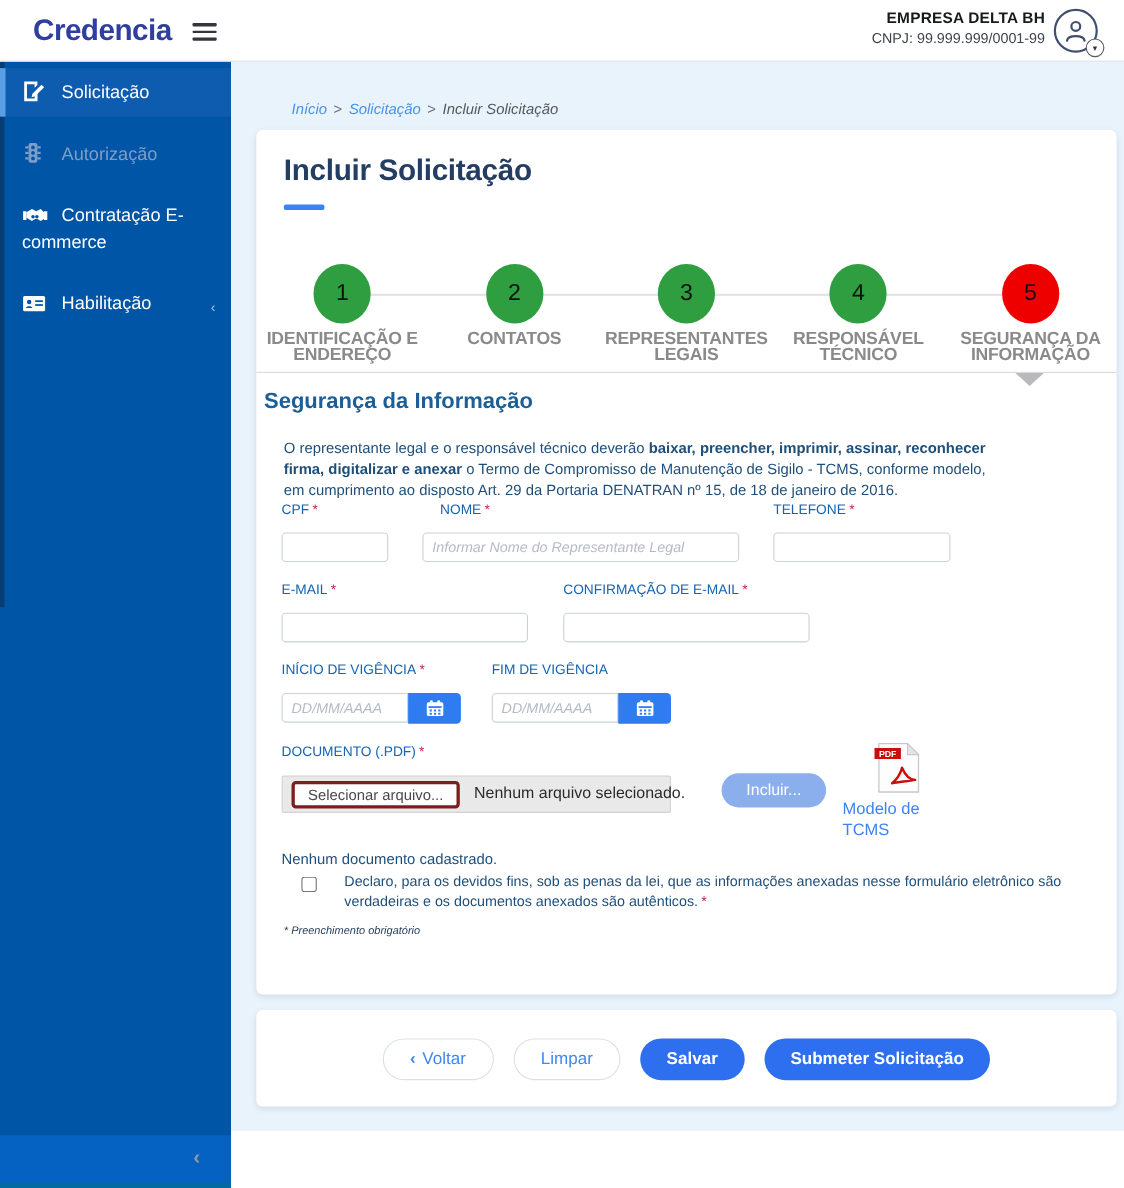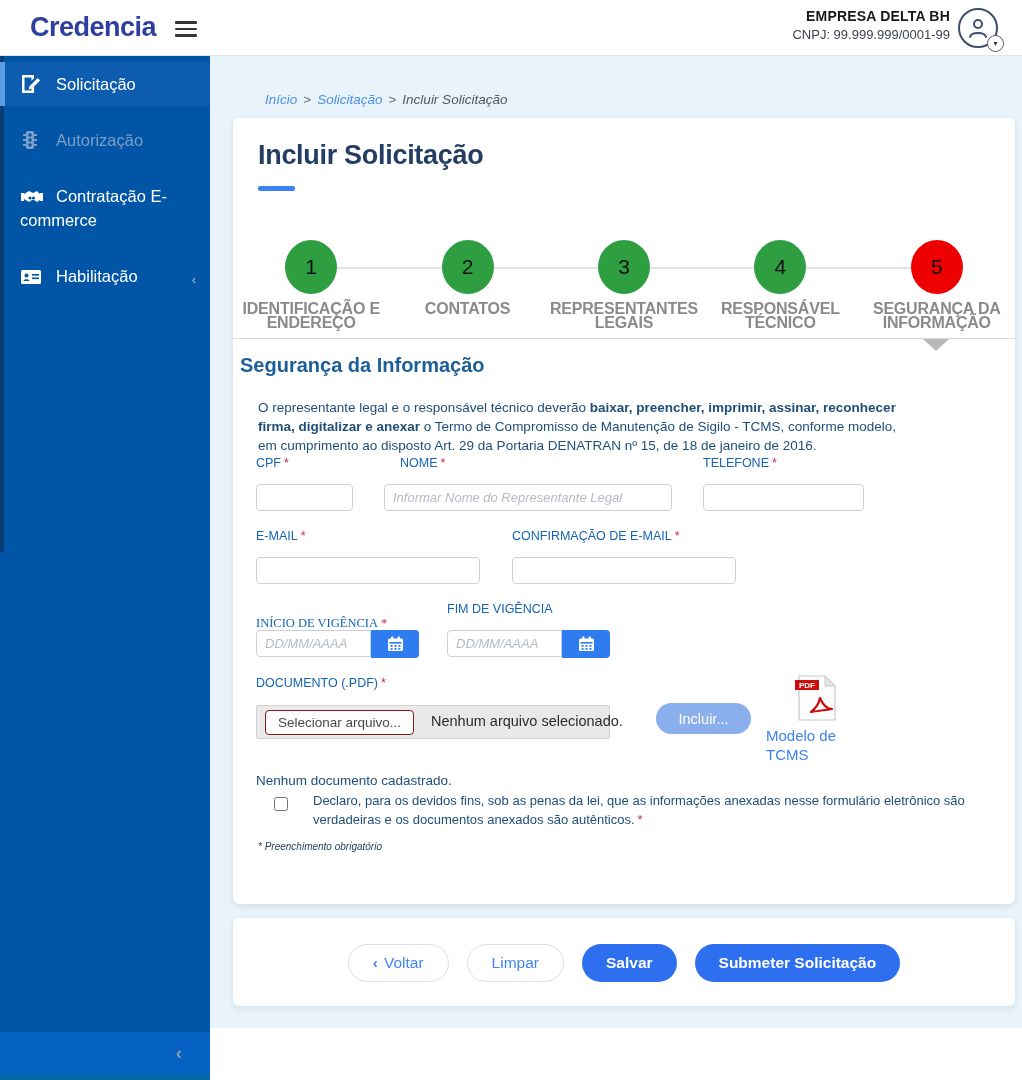--- a/index.html
+++ b/index.html
@@ -67,21 +67,21 @@
   .intro b { font-weight:700; }
 
   .fld-label { position:absolute; font-size:12.5px; color:#1464b3; white-space:nowrap; }
   .req { color:#c42655; margin-left:3px; }
   .txt-input { position:absolute; height:27px; border:1px solid #c9d1db; border-radius:4px; background:#fff; font-family:"Liberation Sans",sans-serif; font-size:13px; color:#333; padding:0 8px; outline:none; }
   .txt-input::placeholder { color:#b4bbc6; font-style:italic; }
 
   .cal-btn { position:absolute; width:48px; height:28px; background:#2e7cf0; border:none; border-radius:0 4px 4px 0; cursor:pointer; display:flex; align-items:center; justify-content:center; }
 
   .file-box { position:absolute; left:23px; top:587px; width:354px; height:34px; background:#e9e9e9; border:1px solid #d2d2d2; border-radius:2px; }
-  .file-btn { position:absolute; left:8px; top:4px; height:25px; padding:0 12px; background:#fdfdfd; border:1px solid #7f1d1d; border-radius:4px; font-family:"Liberation Sans",sans-serif; font-size:13.5px; color:#4a4a4a; cursor:pointer; }
+  .file-btn { position:absolute; left:8px; top:4px; height:25px; padding:0 12px; background:#fdfdfd; border:3px solid #7f1d1d; border-radius:4px; font-family:"Liberation Sans",sans-serif; font-size:13.5px; color:#4a4a4a; cursor:pointer; }
   .file-status { position:absolute; left:174px; top:7px; font-size:14.5px; color:#2b2b2b; white-space:nowrap; }
   .incluir-btn { position:absolute; left:423px; top:585px; width:95px; height:31px; background:#8bafed; border:none; border-radius:16px; color:#fff; font-family:"Liberation Sans",sans-serif; font-size:14.5px; cursor:default; }
 
   .pdf-icon { position:absolute; left:558px; top:556px; width:50px; height:48px; cursor:pointer; }
   .modelo-link { position:absolute; left:533px; top:608px; width:100px; font-size:15px; color:#3c83f1; line-height:19px; cursor:pointer; }
 
   .no-doc { position:absolute; left:23px; top:655px; font-size:13.5px; color:#1f4e79; }
   .decl-check { position:absolute; left:41px; top:679px; width:14px; height:14px; accent-color:#2e6ff0; cursor:pointer; }
   .decl-text { position:absolute; left:80px; top:674px; width:672px; font-size:13px; color:#1f4e79; line-height:1.45; }
   .required-note { position:absolute; left:25px; top:723px; font-size:10px; font-style:italic; color:#1f3b57; }
@@ -228,21 +228,21 @@
 
       <div class="fld-label" style="left:470px; top:338px;"><span>TELEFONE</span><span class="req">*</span></div>
       <input class="txt-input" style="left: 470px; top: 366px; width: 161px;" value="">
 
       <div class="fld-label" style="left:23px; top:411px;"><span>E-MAIL</span><span class="req">*</span></div>
       <input class="txt-input" style="left: 23px; top: 439px; width: 224px;" value="">
 
       <div class="fld-label" style="left:279px; top:411px;"><span>CONFIRMAÇÃO DE E-MAIL</span><span class="req">*</span></div>
       <input class="txt-input" style="left: 279px; top: 439px; width: 224px;" value="">
 
-      <div class="fld-label" style="left:23px; top:498px;font-family:Liberation Serif, serif;"><span>INÍCIO DE VIGÊNCIA</span><span class="req">*</span></div>
+      <div class="fld-label" style="left:23px; top:484px;"><span>INÍCIO DE VIGÊNCIA</span><span class="req">*</span></div>
       <input class="txt-input" style="left: 23px; top: 512px; width: 115px; border-radius: 4px 0px 0px 4px;" placeholder="DD/MM/AAAA">
       <button class="cal-btn" style="left:138px; top:512px;">
         <svg width="17" height="16" viewBox="0 0 17 16">
           <rect x="1" y="2.5" width="15" height="12.5" rx="1.5" fill="#fff"></rect>
           <rect x="4" y="0.5" width="2.4" height="4" rx="1" fill="#fff"></rect>
           <rect x="10.6" y="0.5" width="2.4" height="4" rx="1" fill="#fff"></rect>
           <rect x="2.5" y="6" width="12" height="1.6" fill="#2e7cf0"></rect>
           <rect x="3.6" y="9" width="2" height="1.8" fill="#2e7cf0"></rect>
             <rect x="7.5" y="9" width="2" height="1.8" fill="#2e7cf0"></rect>
             <rect x="11.4" y="9" width="2" height="1.8" fill="#2e7cf0"></rect>

